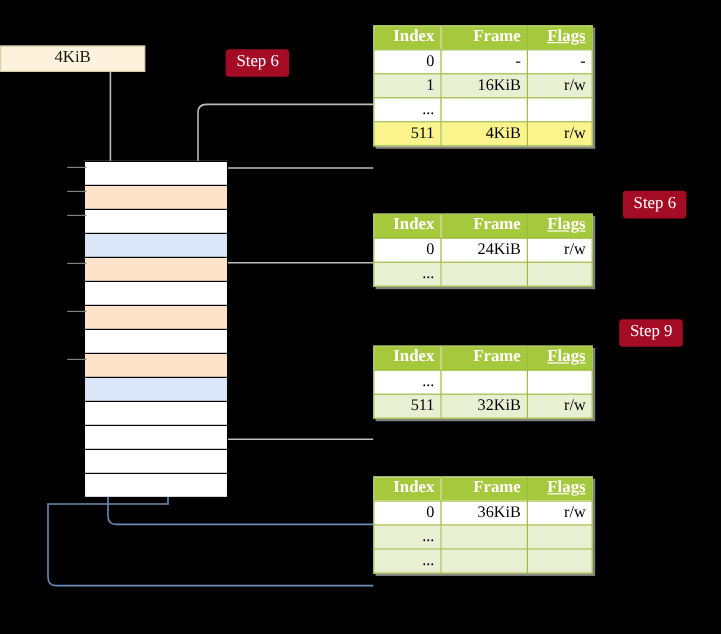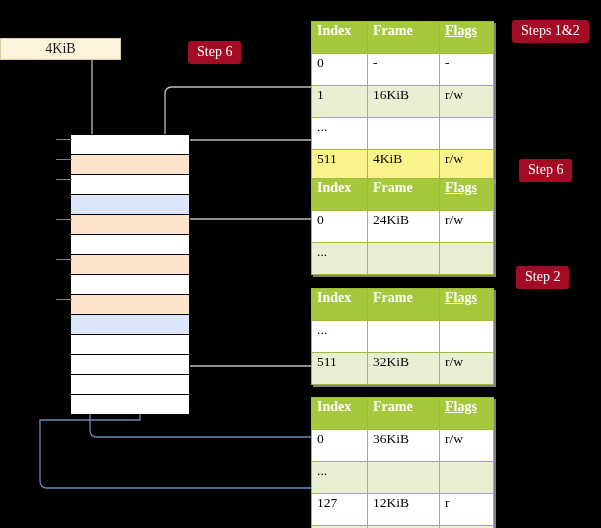--- a/index.html
+++ b/index.html
@@ -47,22 +47,22 @@
   .ptable {
     position: absolute;
     border-collapse: collapse;
     background: #ffffff;
     box-shadow: 2px 2px 0 rgba(150,150,150,0.85);
     table-layout: fixed;
   }
   .ptable th, .ptable td {
     border: 1px solid #9cbc3b;
     font-size: 13.5px;
-    padding: 1px 5px 14px 5px;
-    text-align: left;
+    padding: 1px 5px 2px 5px;
+    text-align: right;
     height: 19px;
     box-sizing: border-box;
     overflow: hidden;
     white-space: nowrap;
   }
   .ptable th {
     background: #a6c83c;
     color: #ffffff;
     font-weight: bold;
     font-size: 14px;
@@ -149,23 +149,22 @@
 
       <path d="M311,488 L47,488 Q40,488 40,481 L40,420 L140,420 L140,212" marker-end="url(#arrBlue)"></path>
     </g>
   </svg>
 
   <div class="srcbox" style="left:0px; top:38px; width:121px; height:22px;">
     <span>4KiB</span>
   </div>
 
   <div class="badge" style="left:188px; top:41px;">Step 6</div>
-  <div class="badge" style="left:512px; top:20px;">Steps 1&amp;2</div>
   <div class="badge" style="left:519px; top:159px;">Step 6</div>
-  <div class="badge" style="left:516px; top:266px;">Step 2</div>
+  <div class="badge" style="left:516px; top:266px;">Step 9</div>
 
   <div id="memcol">
     <div class="memrow m-white" style="top:0px;   height:20px;"></div>
     <div class="memrow m-peach" style="top:20px;  height:20px;"></div>
     <div class="memrow m-white" style="top:40px;  height:20px;"></div>
     <div class="memrow m-blue" style="top:60px;  height:20px;"></div>
     <div class="memrow m-peach" style="top:80px;  height:20px;"></div>
     <div class="memrow m-white" style="top:100px; height:20px;"></div>
     <div class="memrow m-peach" style="top:120px; height:20px;"></div>
     <div class="memrow m-white" style="top:140px; height:20px;"></div>
@@ -272,25 +271,20 @@
       <tr class="odd">
         <td>0</td>
         <td>36KiB</td>
         <td>r/w</td>
       </tr>
       <tr class="even">
         <td>...</td>
         <td></td>
         <td></td>
       </tr>
-      <tr class="odd">
-        <td>127</td>
-        <td>12KiB</td>
-        <td>r</td>
-      </tr>
       <tr class="even">
         <td>...</td>
         <td></td>
         <td></td>
       </tr>
     </tbody>
   </table>
 
 </div>
 

